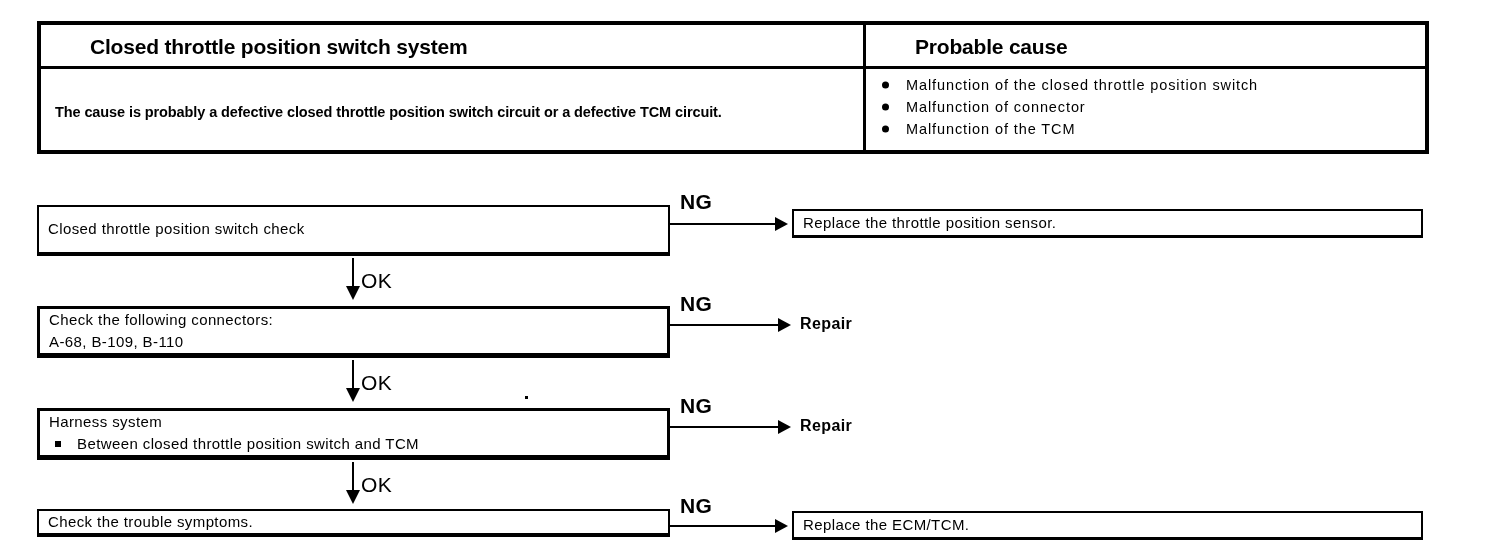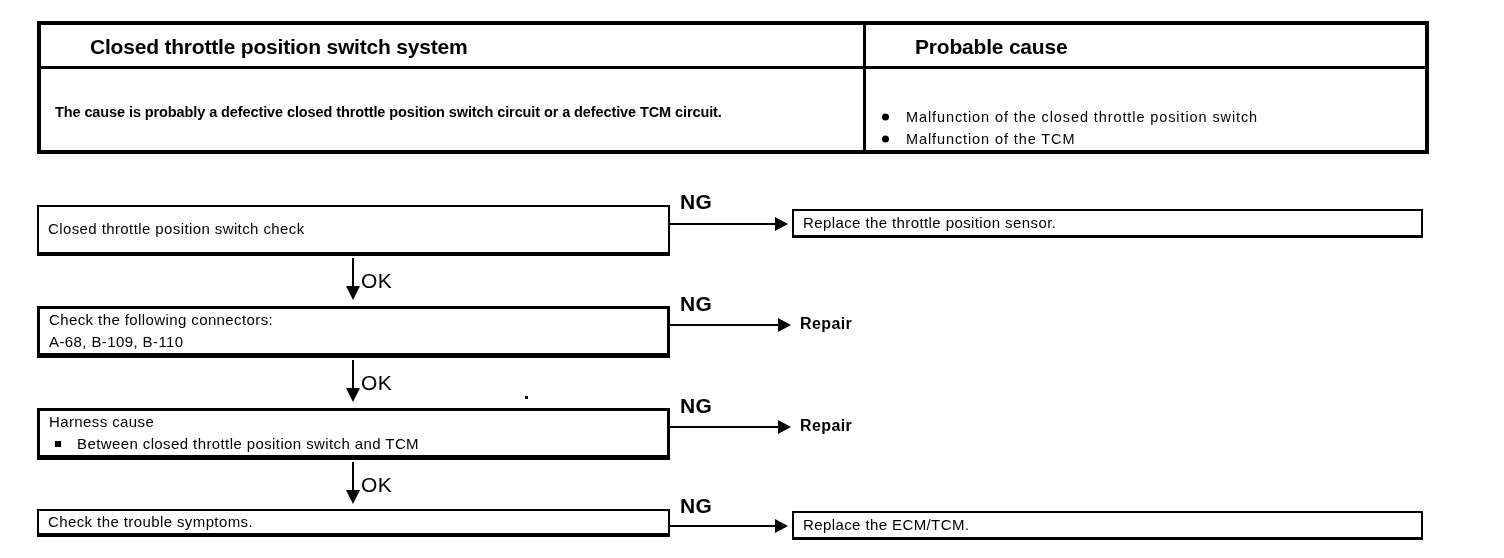--- a/index.html
+++ b/index.html
@@ -47,21 +47,21 @@
     display: flex;
     flex-direction: column;
     justify-content: center;
   }
   .col-right {
     flex: 1;
     box-sizing: border-box;
     padding: 3px 10px 0 14px;
     display: flex;
     flex-direction: column;
-    justify-content: flex-end;
+    justify-content: flex-start;
   }
   .summary-header-row .col-left,
   .summary-header-row .col-right {
     justify-content: center;
   }
   .hdr-title {
     font-size: 21px;
     font-weight: bold;
     letter-spacing: -0.2px;
     line-height: 1.05;
@@ -213,20 +213,21 @@
       <div class="hdr-title">Probable cause</div>
     </div>
   </div>
   <div class="summary-body-row">
     <div class="col-left">
       <div class="desc-text">The cause is probably a defective closed throttle position switch circuit or a defective TCM circuit.</div>
     </div>
     <div class="col-right">
       <ul class="cause-list">
         <li><span class="bullet"></span><span>Malfunction of the closed throttle position switch</span></li>
+        <li><span class="bullet"></span><span>Malfunction of connector</span></li>
         <li><span class="bullet"></span><span>Malfunction of the TCM</span></li>
       </ul>
     </div>
   </div>
 </div>
 
 <div class="flow">
 
   <div class="fbox thin" style="left:37px; top:205px; width:633px; height:51px;">
     <div class="fbox-line">Closed throttle position switch check</div>
@@ -251,21 +252,21 @@
   <div class="ng-label" style="left:680px; top:292px;">NG</div>
   <div class="repair-label" style="left:800px; top:315px;">Repair</div>
 
   <div class="vline" style="left:352px; top:360px; height:30px;"></div>
   <div class="arrow-down" style="left:346px; top:388px;"></div>
   <div class="ok-label" style="left:361px; top:371px;">OK</div>
 
   <div class="speck" style="left:525px; top:396px;"></div>
 
   <div class="fbox heavy" style="left:37px; top:408px; width:633px; height:52px;">
-    <div class="fbox-line">Harness cause</div>
+    <div class="fbox-line">Harness system</div>
     <div class="fbox-line sub"><span class="bullet"></span><span>Between closed throttle position switch and TCM</span></div>
   </div>
   <div class="hline" style="left:670px; top:426px; width:111px;"></div>
   <div class="arrow-right" style="left:778px; top:420px;"></div>
   <div class="ng-label" style="left:680px; top:394px;">NG</div>
   <div class="repair-label" style="left:800px; top:417px;">Repair</div>
 
   <div class="vline" style="left:352px; top:462px; height:30px;"></div>
   <div class="arrow-down" style="left:346px; top:490px;"></div>
   <div class="ok-label" style="left:361px; top:473px;">OK</div>

